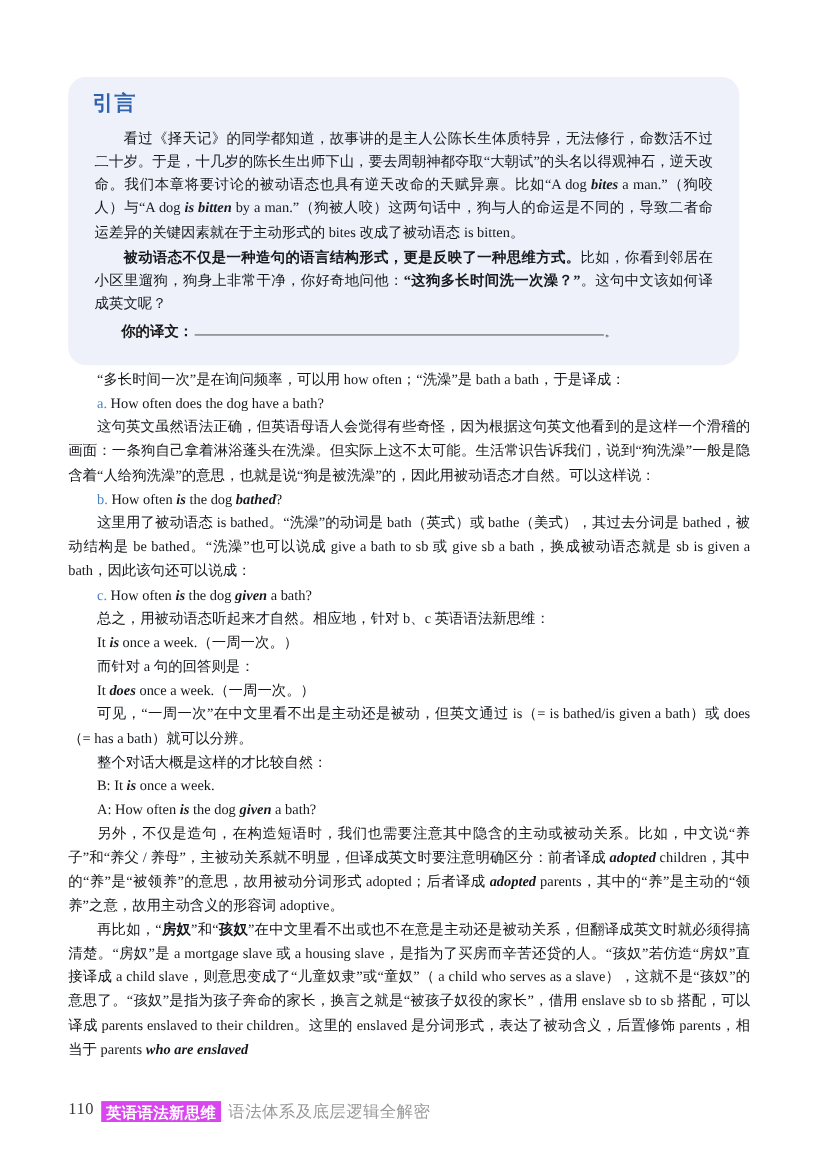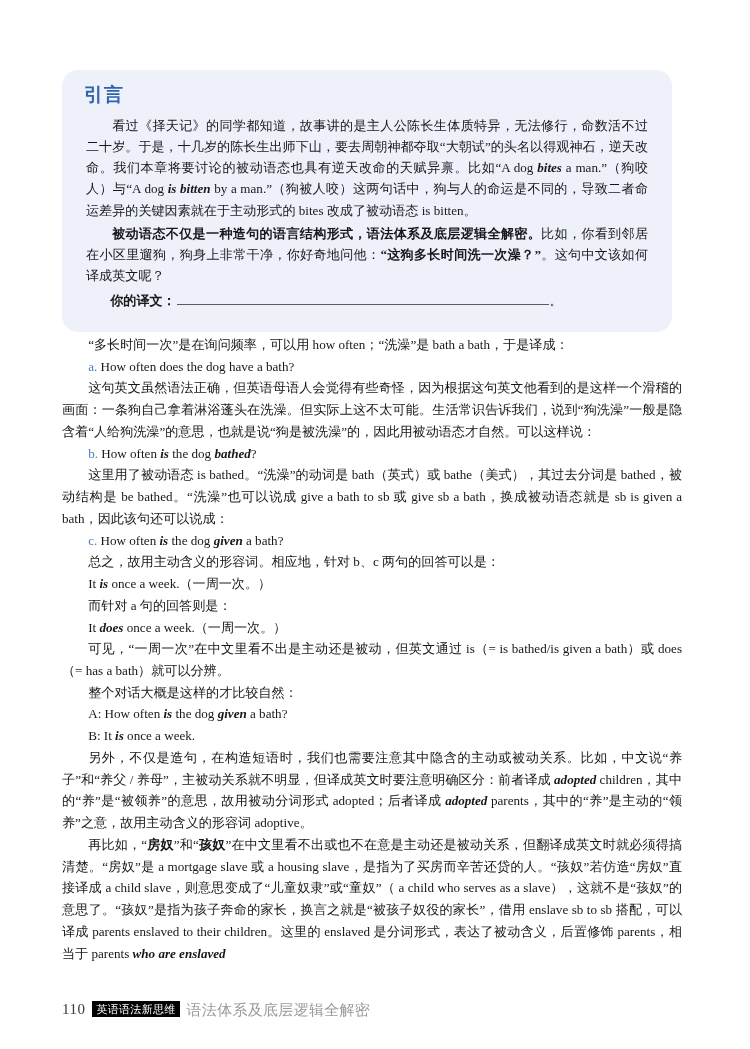--- a/index.html
+++ b/index.html
@@ -110,65 +110,65 @@
     gap: 7px;
     font-family: "Liberation Sans", "DejaVu Sans", sans-serif;
   }
   .folio {
     font-size: 15px;
     color: #3a3a3a;
     font-family: "Liberation Serif", "DejaVu Serif", serif;
     letter-spacing: 0.5px;
   }
   .book-badge {
-    background: #000000;
+    background: #d946ef;
     color: #ffffff;
-    font-size: 11px;
-    font-weight: normal;
+    font-size: 14px;
+    font-weight: bold;
     padding: 2.5px 4px 2px 4px;
     line-height: 1;
     letter-spacing: 0.3px;
   }
   .book-sub {
     font-size: 15px;
     color: #9a9a9a;
     letter-spacing: 0.3px;
   }
 </style>
 </head>
 <body>
 
 <div class="page">
 
   <section class="intro-box">
     <h1 class="intro-title">引言</h1>
     <div id="intro-paras">
         <p><span>看过《择天记》的同学都知道，故事讲的是主人公陈长生体质特异，无法修行，命数活不过二十岁。于是，十几岁的陈长生出师下山，要去周朝神都夺取“大朝试”的头名以得观神石，逆天改命。我们本章将要讨论的被动语态也具有逆天改命的天赋异禀。比如“A dog </span><span class="bi">bites</span><span> a man.”（狗咬人）与“A dog </span><span class="bi">is bitten</span><span> by a man.”（狗被人咬）这两句话中，狗与人的命运是不同的，导致二者命运差异的关键因素就在于主动形式的 bites 改成了被动语态 is bitten。</span></p>
-        <p><span class="bold">被动语态不仅是一种造句的语言结构形式，语法体系及底层逻辑全解密。</span><span>比如，你看到邻居在小区里遛狗，狗身上非常干净，你好奇地问他：</span><span class="bold">“这狗多长时间洗一次澡？”</span><span>。这句中文该如何译成英文呢？</span></p>
+        <p><span class="bold">被动语态不仅是一种造句的语言结构形式，更是反映了一种思维方式。</span><span>比如，你看到邻居在小区里遛狗，狗身上非常干净，你好奇地问他：</span><span class="bold">“这狗多长时间洗一次澡？”</span><span>。这句中文该如何译成英文呢？</span></p>
       </div>
     <div class="answer-line">
       <span class="answer-label">你的译文：</span><span class="blank-rule"></span><span class="tiny-period">。</span>
     </div>
   </section>
 
   <section class="body-text" id="body-paras">
       <p class=""><span>“多长时间一次”是在询问频率，可以用 how often；“洗澡”是 bath a bath，于是译成：</span></p>
       <p class="example"><span class="marker">a.</span><span> How often does the dog have a bath?</span></p>
       <p class=""><span>这句英文虽然语法正确，但英语母语人会觉得有些奇怪，因为根据这句英文他看到的是这样一个滑稽的画面：一条狗自己拿着淋浴蓬头在洗澡。但实际上这不太可能。生活常识告诉我们，说到“狗洗澡”一般是隐含着“人给狗洗澡”的意思，也就是说“狗是被洗澡”的，因此用被动语态才自然。可以这样说：</span></p>
       <p class="example"><span class="marker">b.</span><span> How often </span><span class="bi">is</span><span> the dog </span><span class="bi">bathed</span><span>?</span></p>
       <p class=""><span>这里用了被动语态 is bathed。“洗澡”的动词是 bath（英式）或 bathe（美式），其过去分词是 bathed，被动结构是 be bathed。“洗澡”也可以说成 give a bath to sb 或 give sb a bath，换成被动语态就是 sb is given a bath，因此该句还可以说成：</span></p>
       <p class="example"><span class="marker">c.</span><span> How often </span><span class="bi">is</span><span> the dog </span><span class="bi">given</span><span> a bath?</span></p>
-      <p class=""><span>总之，故用主动含义的形容词。相应地，针对 b、c 两句的回答可以是：</span></p>
+      <p class=""><span>总之，用被动语态听起来才自然。相应地，针对 b、c 英语语法新思维：</span></p>
       <p class="example"><span>It </span><span class="bi">is</span><span> once a week.（一周一次。）</span></p>
       <p class=""><span>而针对 a 句的回答则是：</span></p>
       <p class="example"><span>It </span><span class="bi">does</span><span> once a week.（一周一次。）</span></p>
       <p class=""><span>可见，“一周一次”在中文里看不出是主动还是被动，但英文通过 is（= is bathed/is given a bath）或 does（= has a bath）就可以分辨。</span></p>
       <p class=""><span>整个对话大概是这样的才比较自然：</span></p>
+      <p class="example"><span>B: It </span><span class="bi">is</span><span> once a week.</span></p>
       <p class="example"><span>A: How often </span><span class="bi">is</span><span> the dog </span><span class="bi">given</span><span> a bath?</span></p>
-      <p class="example"><span>B: It </span><span class="bi">is</span><span> once a week.</span></p>
       <p class=""><span>另外，不仅是造句，在构造短语时，我们也需要注意其中隐含的主动或被动关系。比如，中文说“养子”和“养父 / 养母”，主被动关系就不明显，但译成英文时要注意明确区分：前者译成 </span><span class="bi">adopted</span><span> children，其中的“养”是“被领养”的意思，故用被动分词形式 adopted；后者译成 </span><span class="bi">adopted</span><span> parents，其中的“养”是主动的“领养”之意，故用主动含义的形容词 adoptive。</span></p>
       <p class=""><span>再比如，“</span><span class="bold">房奴</span><span>”和“</span><span class="bold">孩奴</span><span>”在中文里看不出或也不在意是主动还是被动关系，但翻译成英文时就必须得搞清楚。“房奴”是 a mortgage slave 或 a housing slave，是指为了买房而辛苦还贷的人。“孩奴”若仿造“房奴”直接译成 a child slave，则意思变成了“儿童奴隶”或“童奴”（ a child who serves as a slave），这就不是“孩奴”的意思了。“孩奴”是指为孩子奔命的家长，换言之就是“被孩子奴役的家长”，借用 enslave sb to sb 搭配，可以译成 parents enslaved to their children。这里的 enslaved 是分词形式，表达了被动含义，后置修饰 parents，相当于 parents </span><span class="bi">who are enslaved</span></p>
     </section>
 
   <footer class="footer">
     <span class="folio">110</span>
     <span class="book-badge">英语语法新思维</span>
     <span class="book-sub">语法体系及底层逻辑全解密</span>
   </footer>
 

